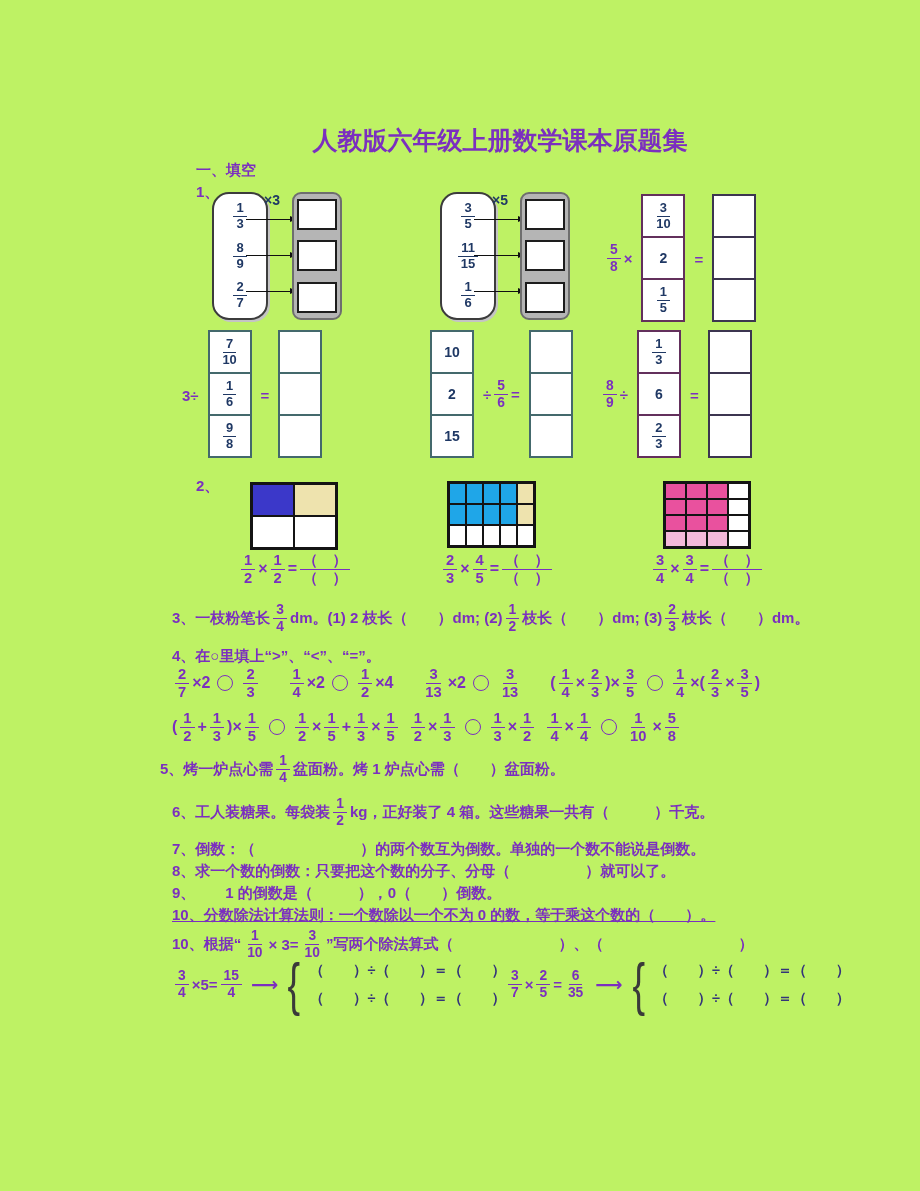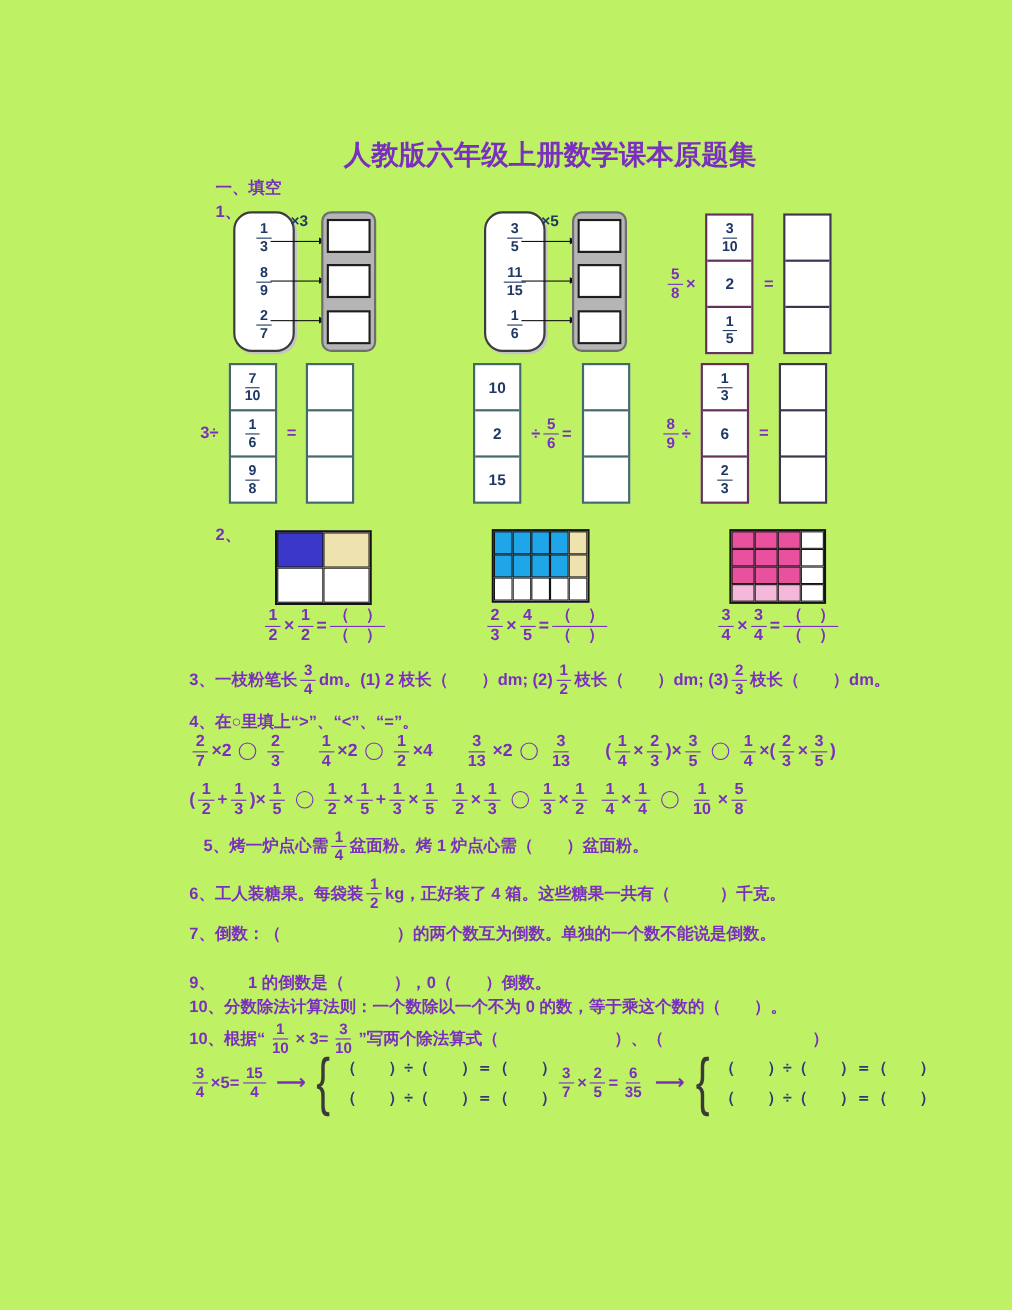--- a/index.html
+++ b/index.html
@@ -423,31 +423,32 @@
           <span class="fd">4</span>
         </span><span class="circ"></span><span class="frac">
           <span class="fn">1</span>
           <span class="fd">10</span>
         </span><span>×</span><span class="frac">
           <span class="fn">5</span>
           <span class="fd">8</span>
         </span></span>
   </div>
 
-  <div class="line tokens" style="left:185px;top:753px;"><span>5、烤一炉点心需</span><span class="frac">
+  <div class="line tokens" style="left:160px;top:753px;"><span>5、烤一炉点心需</span><span class="frac">
         <span class="fn">1</span>
         <span class="fd">4</span>
       </span><span>盆面粉。烤 1 炉点心需（　　）盆面粉。</span></div>
   <div class="line tokens" style="left:172px;top:796px;"><span>6、工人装糖果。每袋装</span><span class="frac">
         <span class="fn">1</span>
         <span class="fd">2</span>
       </span><span>kg，正好装了 4 箱。这些糖果一共有（　　　）千克。</span></div>
   <div class="line" style="left:172px;top:840px;">7、倒数：（　　　　　　　）的两个数互为倒数。单独的一个数不能说是倒数。</div>
+  <div class="line" style="left:172px;top:862px;">8、求一个数的倒数：只要把这个数的分子、分母（　　　　　）就可以了。</div>
   <div class="line" style="left:172px;top:884px;">9、　　1 的倒数是（　　　），0（　　）倒数。</div>
-  <div class="line" style="left:172px;top:906px;">10、分数除法计算法则：一个数除以一个不为 0 的数，等于乘这个数的（　　）。</div>
+  <div class="line" style="left:172px;top:906px;text-decoration:underline;">10、分数除法计算法则：一个数除以一个不为 0 的数，等于乘这个数的（　　）。</div>
   <div class="line tokens" style="left:172px;top:928px;"><span>10、根据“</span><span class="frac">
         <span class="fn">1</span>
         <span class="fd">10</span>
       </span><span>× 3=</span><span class="frac">
         <span class="fn">3</span>
         <span class="fd">10</span>
       </span><span>”写两个除法算式（　　　　　　　）、（　　　　　　　　　）</span></div>
 
   <div class="deriv" style="left:172px;top:958px;">
     <span class="tokens"><span class="frac">

